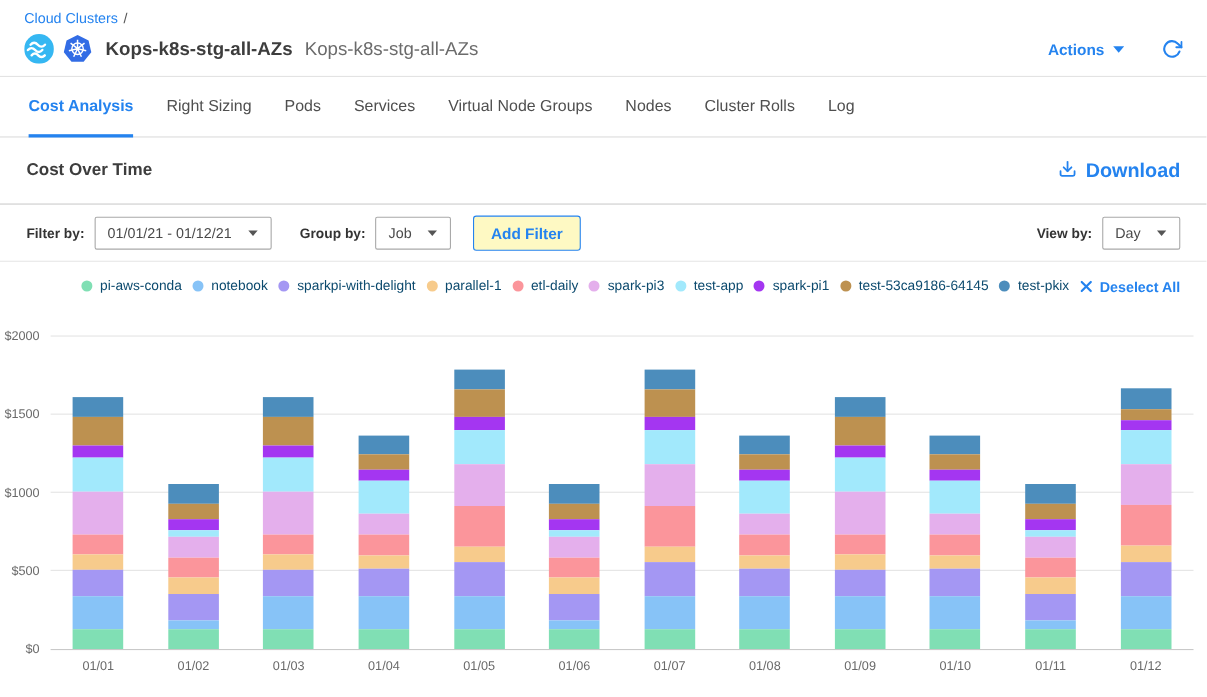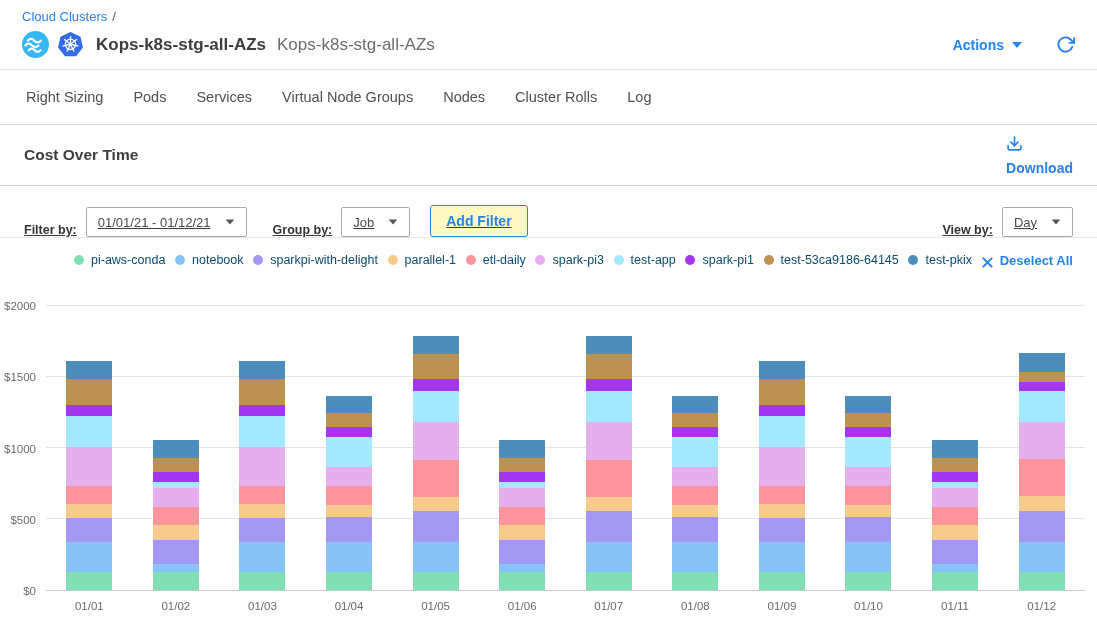--- a/index.html
+++ b/index.html
@@ -29,43 +29,43 @@
     cursor: pointer; position: relative; white-space: nowrap; }
   .tab.active { color: #2483EF; font-weight: 600; }
   .tab.active::after { content: ""; position: absolute; left: 0; right: 0; bottom: -1px;
     height: 3px; background: #2483EF; }
 
   
   .section-head { height: 61px; display: flex; align-items: center; justify-content: space-between;
     padding: 0 24px; border-bottom: 1px solid #cccccc; }
   .section-title { font-size: 15.5px; font-weight: bold; color: #3d3d3d; }
   .download-link { display: flex; gap: 8px; color: #2483EF;
-    font-size: 14px; font-weight: bold; text-decoration: none; cursor: pointer; flex-direction: column; }
-
-  
-  .filter-bar { height: 52px; display: flex; align-items: flex-end; padding: 0 24px;
-    border-bottom: 1px solid #e7e7e7; text-decoration: underline; }
+    font-size: 18px; font-weight: bold; text-decoration: none; cursor: pointer; }
+
+  
+  .filter-bar { height: 52px; display: flex; align-items: center; padding: 0 24px;
+    border-bottom: 1px solid #e7e7e7; }
   .filter-label { font-size: 12.5px; font-weight: bold; color: #333; margin-right: 9px; white-space: nowrap; }
   .select-box { height: 30px; border: 1px solid #a9a9a9; border-radius: 2px; background: #fff;
     display: flex; align-items: center; gap: 14px; padding: 0 11px; font-size: 13px; color: #4a4a4a;
     cursor: pointer; white-space: nowrap; }
   .select-box .caret { border-top-color: #555; transform: scale(.85); }
   .gap-lg { width: 26px; } .gap-md { width: 20px; }
   .add-filter-btn { height: 32px; padding: 0 15px; background: #fef9c3; border: 1.5px solid #2483EF;
     border-radius: 3px; color: #2483EF; font-size: 14px; font-weight: bold; cursor: pointer;
     font-family: inherit; }
   .filter-spacer { flex: 1; }
 
   
   .legend { height: 44px; display: flex; align-items: center; justify-content: space-between;
     padding: 0 24px 0 74px; }
   .legend-item { display: flex; align-items: center; gap: 7px; cursor: pointer; }
   .dot { width: 10px; height: 10px; border-radius: 50%; display: inline-block; }
   .legend-label { font-size: 12.5px; color: #0c4a6e; white-space: nowrap; }
-  .deselect-all { display: flex; align-items: flex-end; gap: 7px; color: #2483EF;
+  .deselect-all { display: flex; align-items: center; gap: 7px; color: #2483EF;
     font-size: 13px; font-weight: bold; cursor: pointer; white-space: nowrap; }
 
   
   .chart-wrap { padding: 24px 12px 0 6px; }
   .chart-flex { display: flex; }
   .y-axis { width: 40px; position: relative; height: 285px; flex: none; }
   .ytick { position: absolute; right: 10px; font-size: 11.5px; color: #6a6a6a; }
   .plot { flex: 1; position: relative; height: 285px; border-bottom: 1px solid #c9c9c9; }
   .gridline { position: absolute; left: 0; right: 0; height: 1px; background: #e4e4e4; }
   .bars-row { position: absolute; left: 0; right: 0; top: 0; bottom: 0; display: flex; }
@@ -123,20 +123,21 @@
       <svg class="icon" width="19" height="19" viewBox="0 0 24 24" fill="none" stroke="#2483EF" stroke-width="2.4" stroke-linecap="round" stroke-linejoin="round">
         <polyline points="23 4 23 10 17 10"></polyline>
         <path d="M20.49 15a9 9 0 1 1-2.12-9.36L23 10"></path>
       </svg>
     </span>
   </div>
 </div>
 <hr class="header-divider">
 
 <nav class="tabs">
+    <div class="tab active">Cost Analysis</div>
     <div class="tab">Right Sizing</div>
     <div class="tab">Pods</div>
     <div class="tab">Services</div>
     <div class="tab">Virtual Node Groups</div>
     <div class="tab">Nodes</div>
     <div class="tab">Cluster Rolls</div>
     <div class="tab">Log</div>
   </nav>
 
 <div class="section-head">

